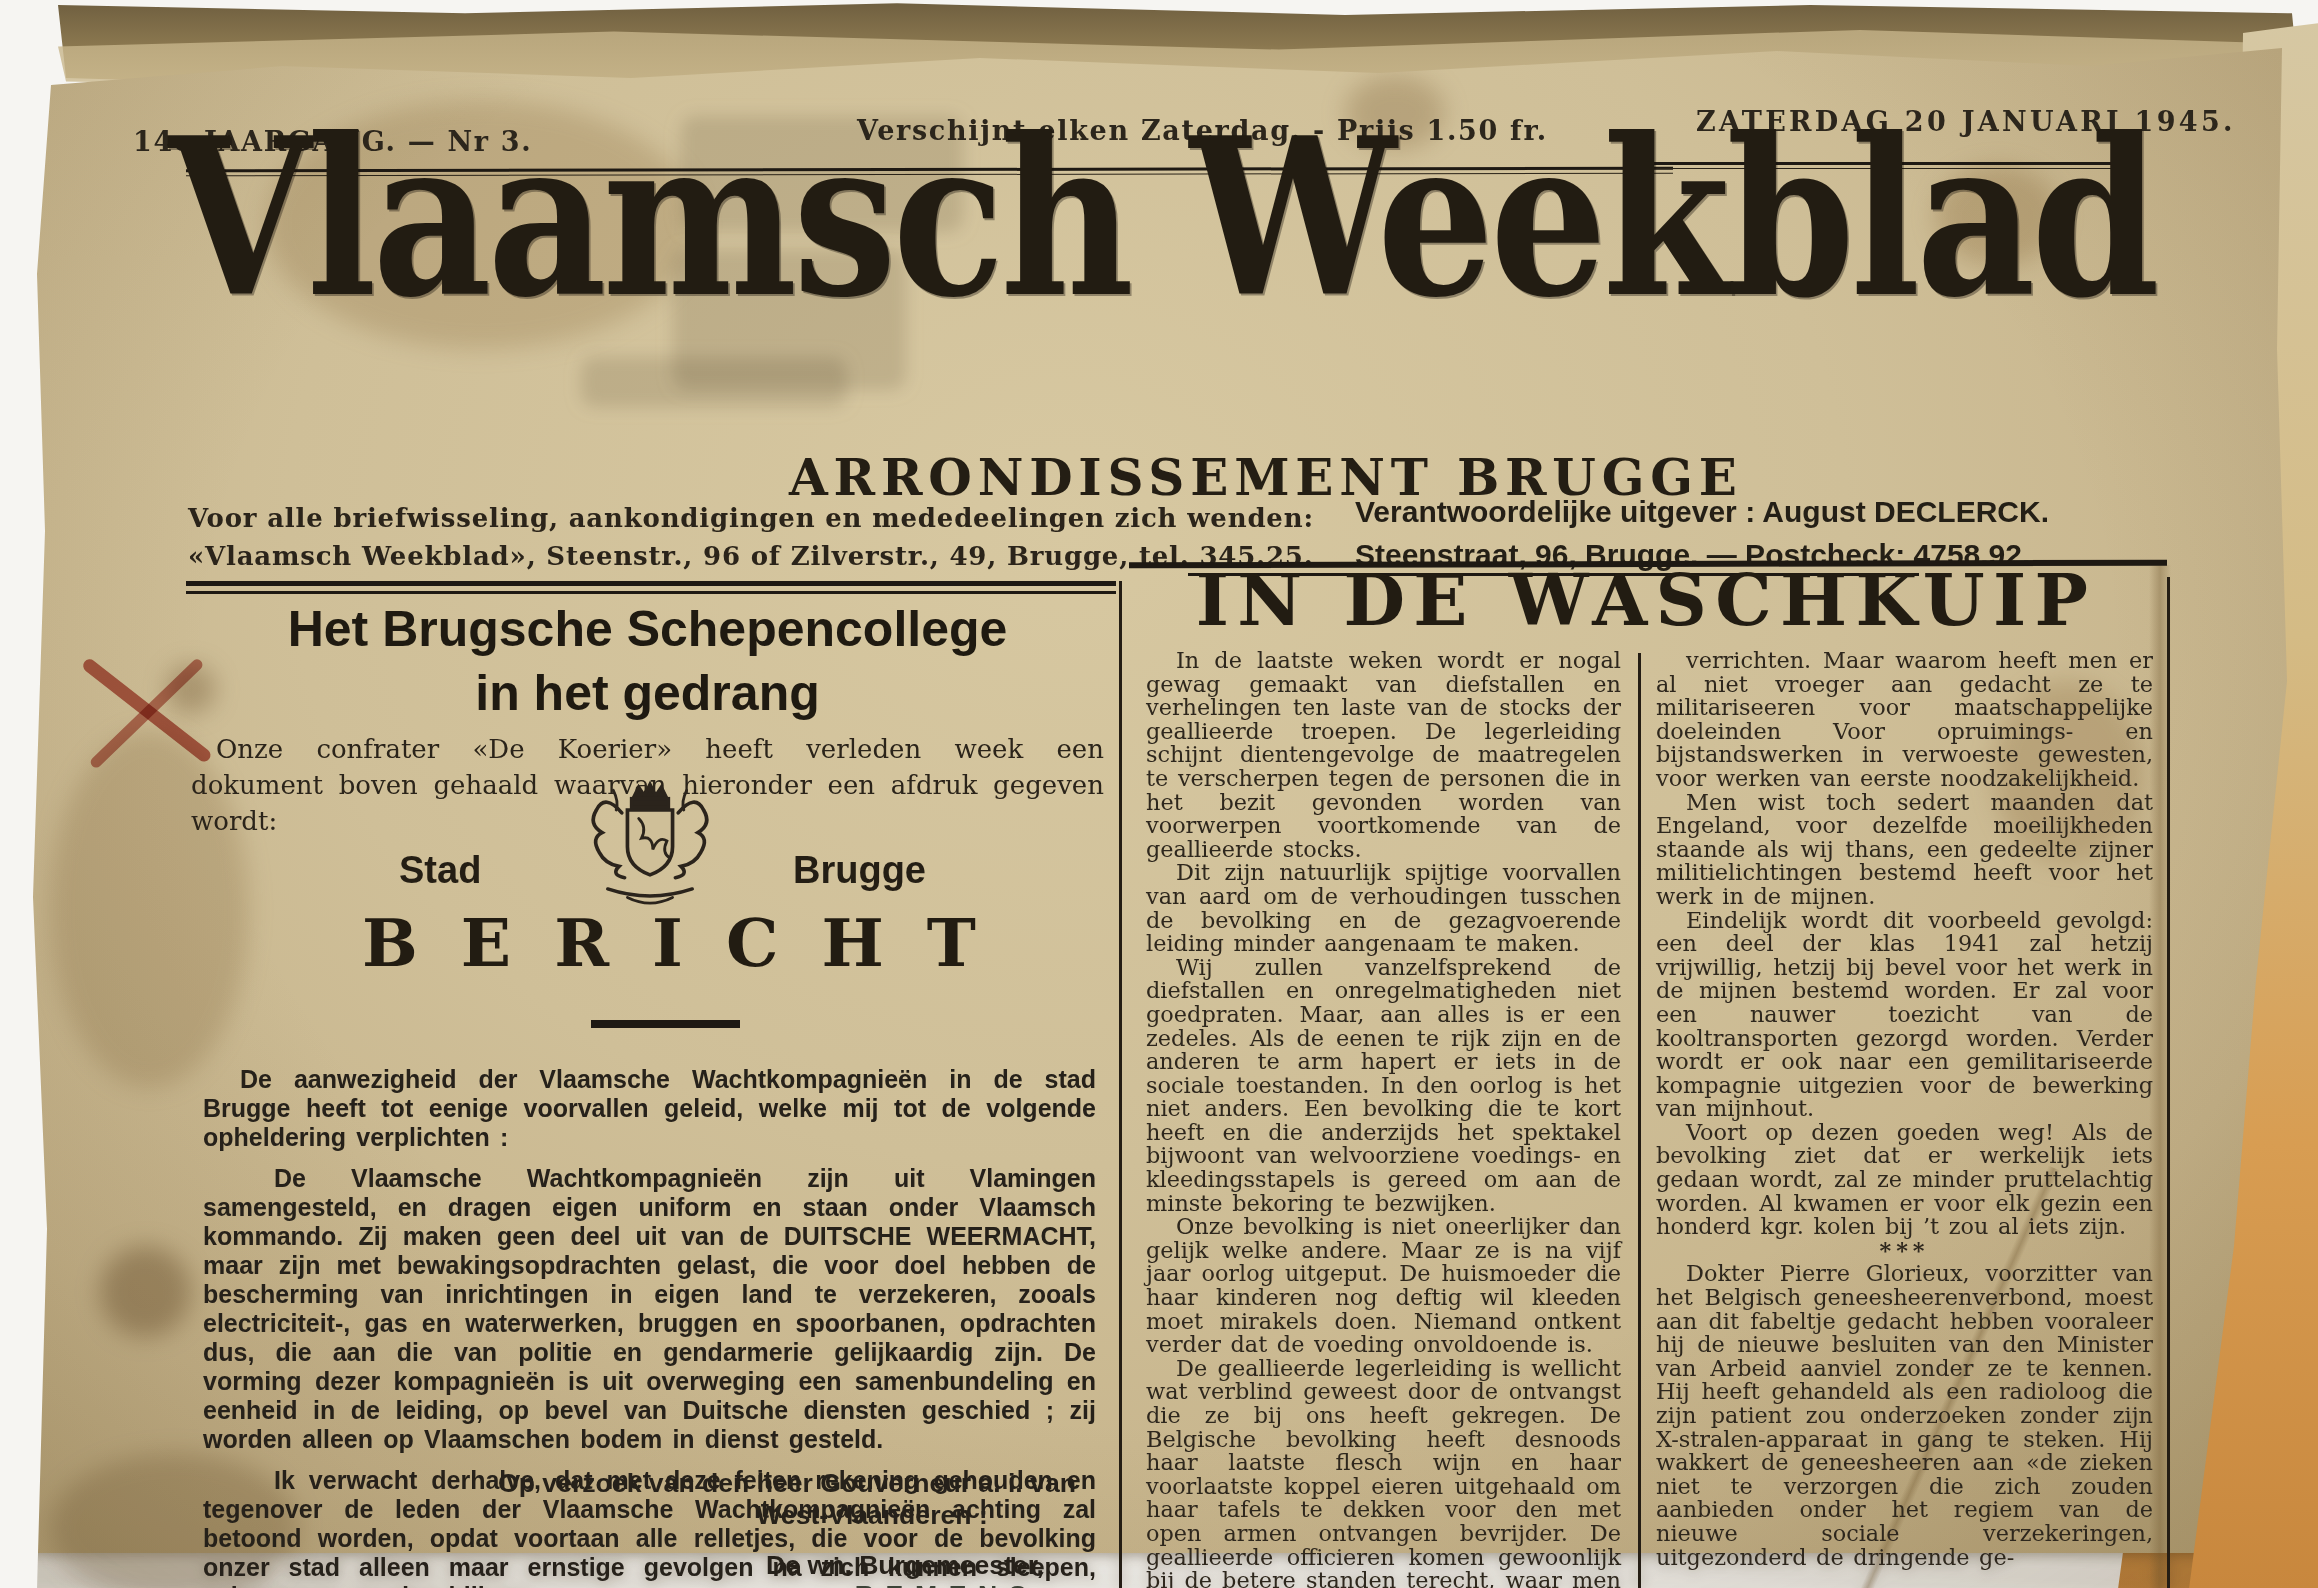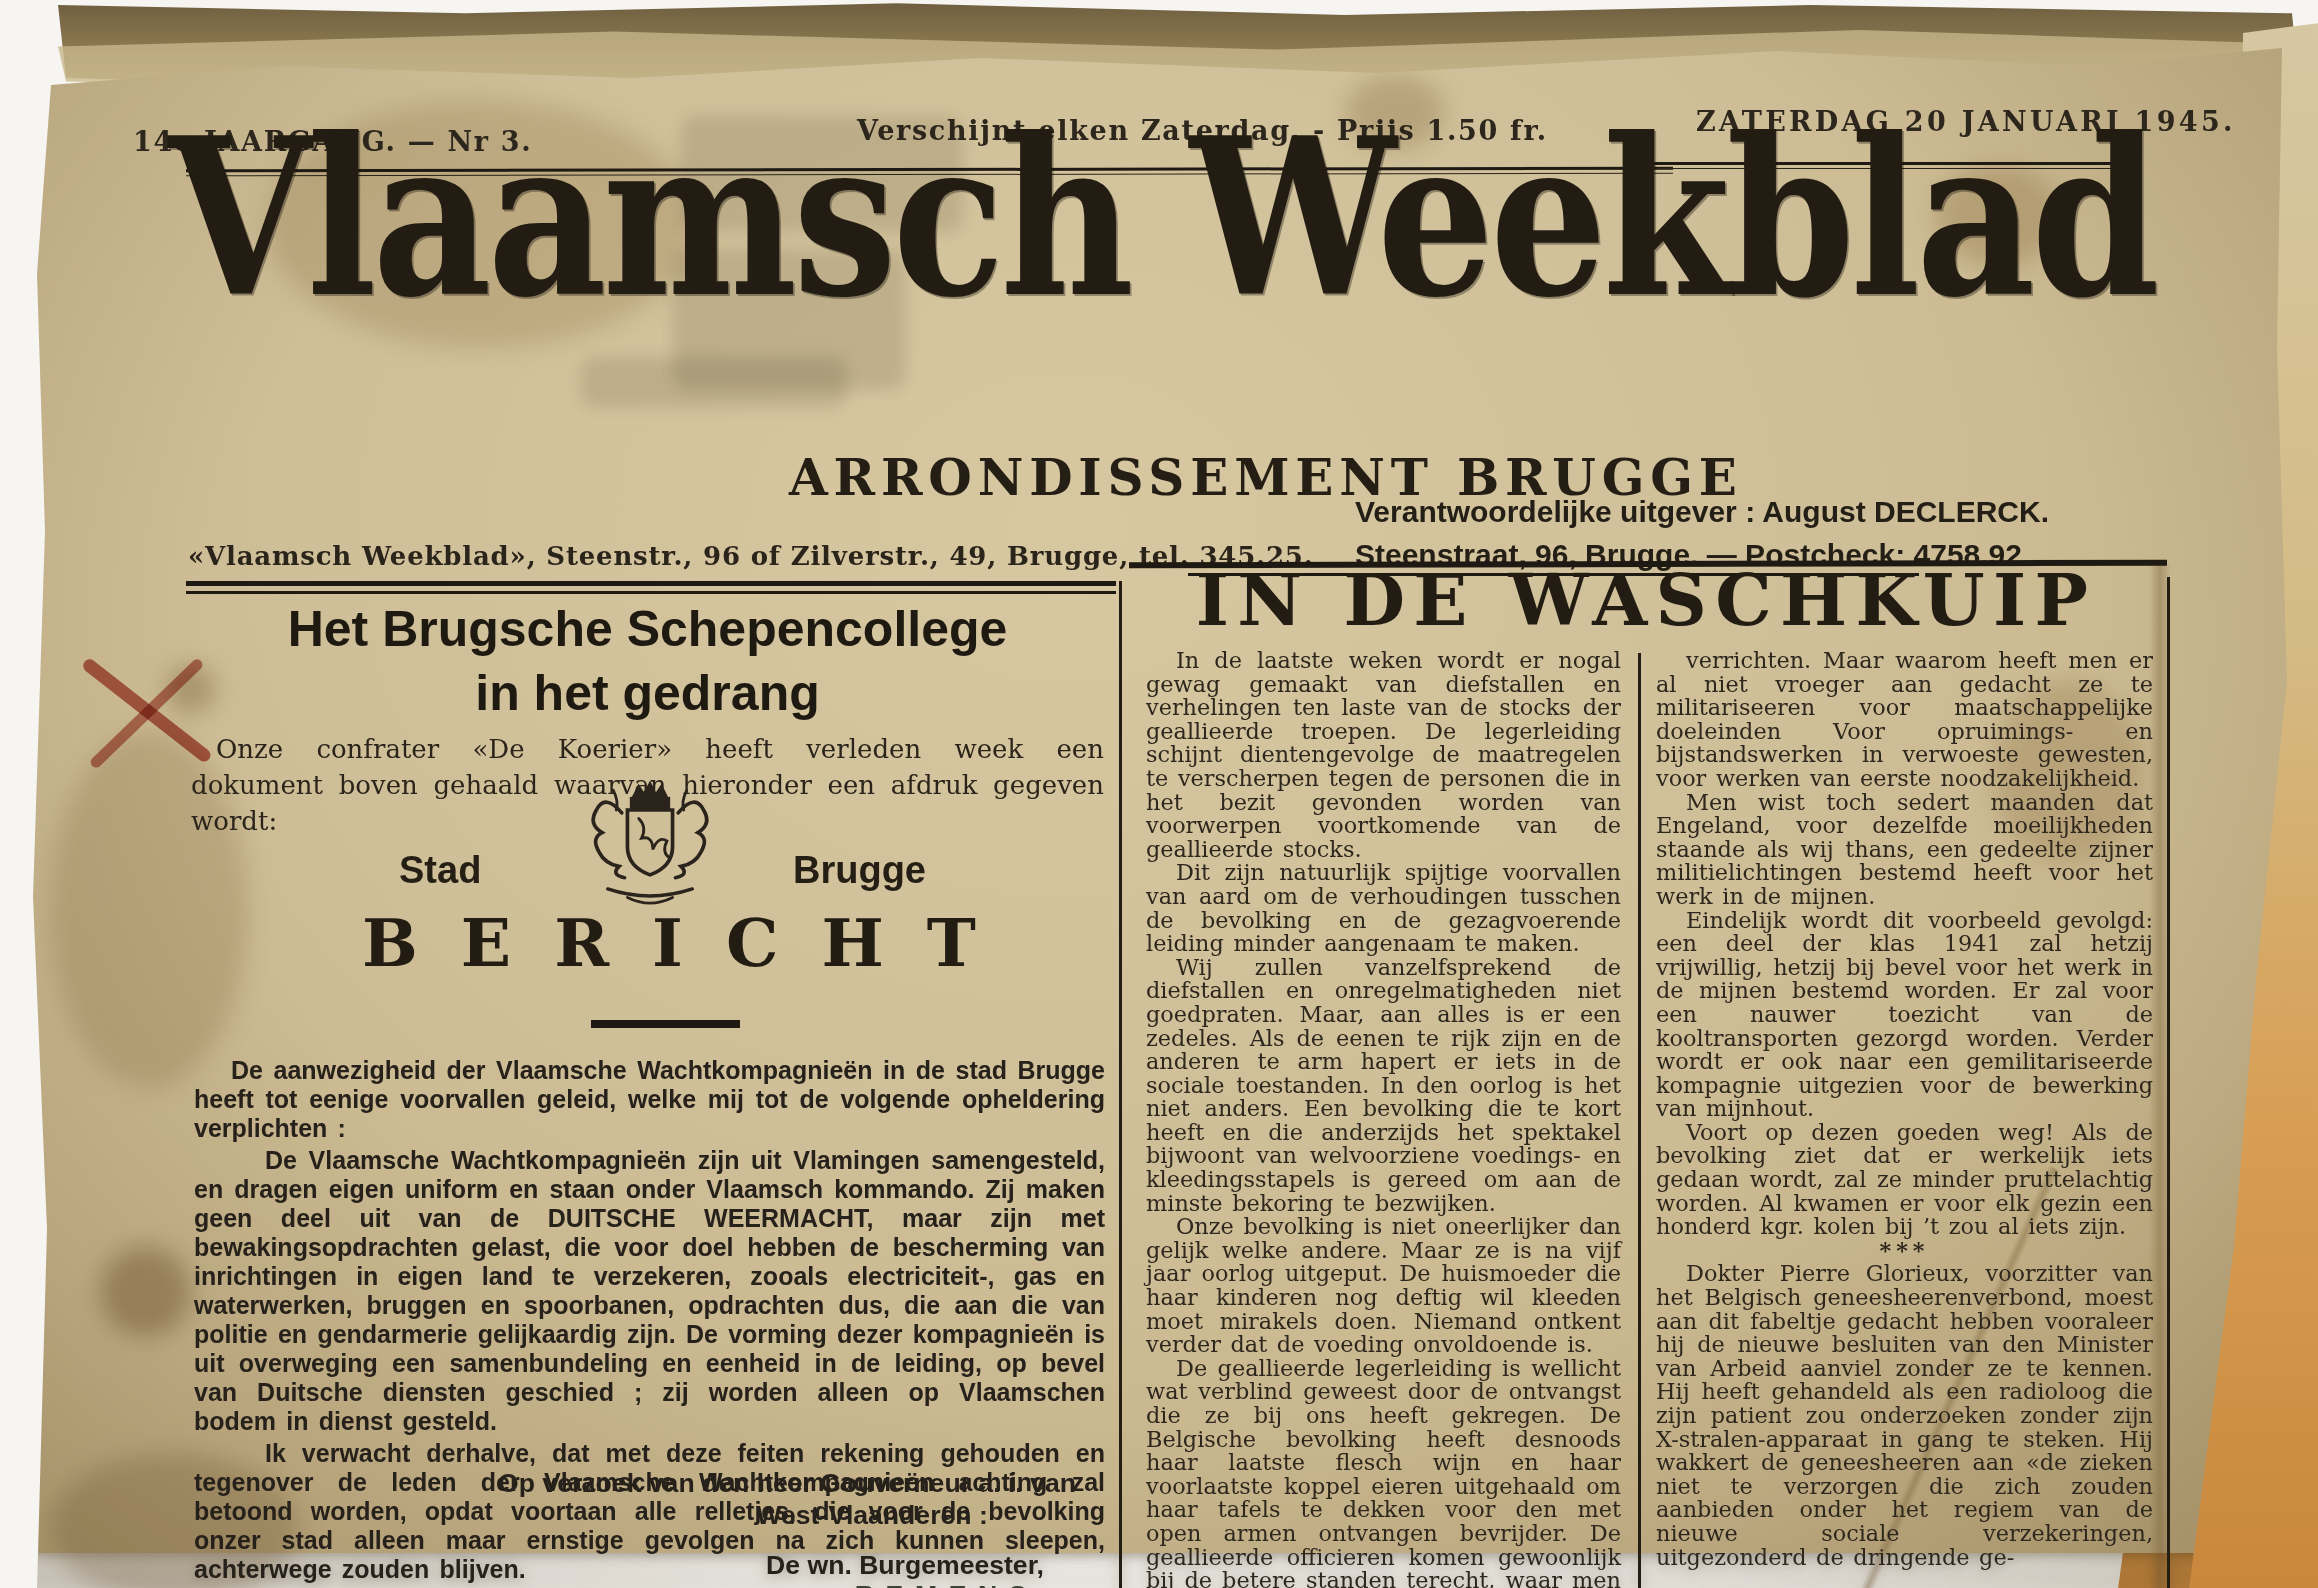--- a/index.html
+++ b/index.html
@@ -41,21 +41,21 @@
   .subhead{font-weight:bold;font-size:50px;letter-spacing:5.8px;color:#241e14;white-space:nowrap;}
   .imprint-serif{font-weight:bold;font-size:26px;color:#2b241a;white-space:nowrap;letter-spacing:0.8px;}
   .imprint-sans{font-family:"Liberation Sans",sans-serif;font-weight:bold;font-size:30px;color:#241f16;white-space:nowrap;}
 
   .lhead{font-family:"Liberation Sans",sans-serif;font-weight:bold;font-size:50px;color:#1f1a11;
          text-align:center;white-space:nowrap;}
   .intro{font-size:26px;line-height:36px;text-align:justify;color:#2b241a;text-indent:25px;word-spacing:5px;}
   .stadbrugge{font-family:"Liberation Sans",sans-serif;font-weight:bold;font-size:38px;color:#241e14;margin-top:12px;}
   .bericht{font-weight:bold;font-size:66px;letter-spacing:43px;padding-left:43px;text-align:center;color:#221c12;}
   .left-body p{font-family:"Liberation Sans",sans-serif;font-weight:bold;font-size:25px;line-height:29px;
-    margin:3px;text-align:justify;text-indent:71px;color:#26211a;word-spacing:3.3px;}
+    margin:12px;text-align:justify;text-indent:71px;color:#26211a;word-spacing:3.3px;}
   .left-body p:first-child{text-indent:37px;}
   .closing{font-family:"Liberation Sans",sans-serif;font-weight:bold;font-size:26.6px;color:#26211a;white-space:nowrap;}
 
   .rhead{font-weight:bold;font-size:71px;letter-spacing:8.3px;color:#221c12;text-align:center;white-space:nowrap;}
   .ncol p{font-size:22.4px;line-height:23.6px;margin:0;text-align:justify;text-indent:30px;
           color:#2e271d;word-spacing:2.5px;}
   .ncol p.sep{text-align:center;text-indent:0;font-weight:bold;letter-spacing:5px;}
 
   .redmark{background:#b5473a;mix-blend-mode:multiply;opacity:.78;border-radius:6.6px;}
 </style>
@@ -91,20 +91,21 @@
     <div class="abs topline" style="left:857px;top:115px;">Verschijnt elken Zaterdag. - Prijs 1.50 fr.</div>
     <div class="abs topline" style="left:1696px;top:106px;letter-spacing:3.3px;">ZATERDAG 20 JANUARI 1945.</div>
     <div class="abs drule" style="left:186px;top:168px;width:1487px;transform:rotate(-0.1deg);"></div>
     <div class="abs drule" style="left:1653px;top:162px;width:480px;"></div>
 
     <div class="abs masthead">
       <span>Vlaamsch Weekblad</span>
     </div>
     <div class="abs subhead" style="left:789px;top:448px;width:880px;text-align:center;">ARRONDISSEMENT BRUGGE</div>
 
+    <div class="abs imprint-serif" style="left:188px;top:503px;">Voor alle briefwisseling, aankondigingen en mededeelingen zich wenden:</div>
     <div class="abs imprint-serif" style="left:188px;top:541px;">«Vlaamsch Weekblad», Steenstr., 96 of Zilverstr., 49, Brugge, tel. 345.25.</div>
     <div class="abs imprint-sans" style="left:1355px;top:495px;">Verantwoordelijke uitgever : August DECLERCK.</div>
     <div class="abs imprint-sans" style="left:1355px;top:538px;">Steenstraat, 96, Brugge.  —  Postcheck: 4758.92.</div>
 
     <div class="abs hbar" style="left:186px;top:581px;width:930px;height:5px;"></div>
     <div class="abs hbar" style="left:186px;top:591px;width:930px;height:2.5px;"></div>
     <div class="abs hbar" style="left:1129px;top:561px;width:1038px;height:5.8px;transform:rotate(-0.15deg);"></div>
     <div class="abs hbar" style="left:1188px;top:573px;width:731px;height:2.5px;"></div>
 
     <div class="abs vrule" style="left:1119px;top:581px;width:3.3px;height:1007px;"></div>

